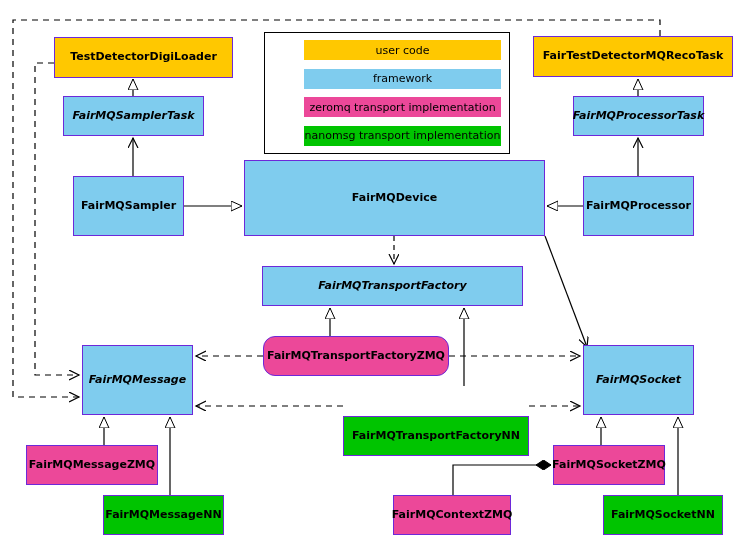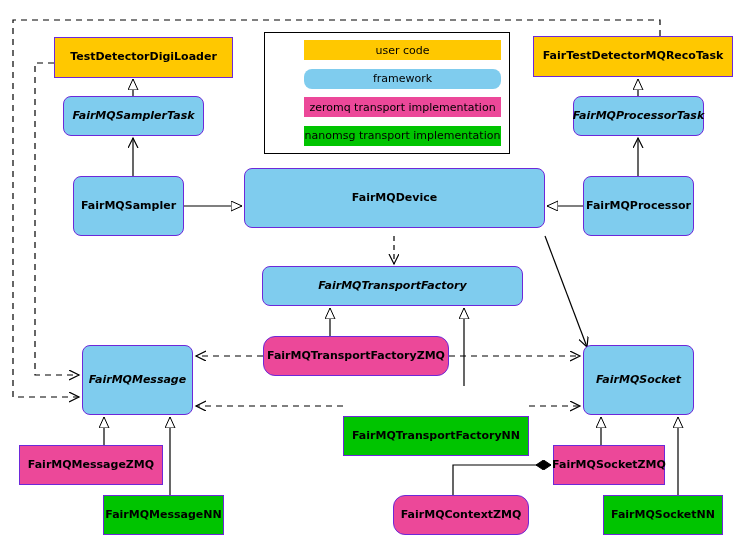--- a/index.html
+++ b/index.html
@@ -3,21 +3,21 @@
 <meta charset="utf-8">
 <style>
   html,body{margin:0;padding:0;background:#ffffff;}
   body{width:748px;height:549px;font-family:"DejaVu Sans",sans-serif;}
   #diagram{position:relative;width:748px;height:549px;overflow:hidden;}
   svg#edges{position:absolute;left:0;top:0;width:748px;height:549px;}
   .node{position:absolute;box-sizing:border-box;border:1px solid #6d28d9;
         display:flex;align-items:center;justify-content:center;text-align:center;
         font-size:11px;font-weight:bold;color:#000;line-height:1.15;padding:1px 3px;}
   .usercode{background:#FFC800;}
-  .framework{background:#7FCCEE;border-radius:8px;}
+  .framework{background:#7FCCEE;}
   .zmq{background:#ec4899;}
   .nn{background:#00C400;}
   .abstract{font-style:italic;}
   #legend{position:absolute;left:264px;top:32px;width:246px;height:122px;
           background:#fff;border:1px solid #000;box-sizing:border-box;
           padding:7px 8px;display:flex;flex-direction:column;justify-content:space-between;}
   .legend-row{height:20px;display:flex;align-items:center;justify-content:center;
               font-size:11px;font-weight:normal;color:#000;margin-left:31px;}
 </style>
 </head>
@@ -84,28 +84,28 @@
   <div id="legend">
     <div class="legend-row usercode">user code</div>
     <div class="legend-row framework">framework</div>
     <div class="legend-row zmq">zeromq transport implementation</div>
     <div class="legend-row nn">nanomsg transport implementation</div>
   </div>
 
   <div class="node usercode" style="left: 54px; top: 37px; width: 179px; height: 41px;">TestDetectorDigiLoader</div>
   <div class="node framework abstract" style="left: 63px; top: 96px; width: 141px; height: 40px;">FairMQSamplerTask</div>
   <div class="node framework" style="left: 73px; top: 176px; width: 111px; height: 60px;">FairMQSampler</div>
-  <div class="node framework" style="left: 244px; top: 168px; width: 301px; height: 60px;">FairMQDevice</div>
+  <div class="node framework" style="left: 244px; top: 160px; width: 301px; height: 76px;">FairMQDevice</div>
   <div class="node framework" style="left: 583px; top: 176px; width: 111px; height: 60px;">FairMQProcessor</div>
   <div class="node framework abstract" style="left: 573px; top: 96px; width: 131px; height: 40px;">FairMQProcessorTask</div>
   <div class="node usercode" style="left: 533px; top: 36px; width: 200px; height: 41px;">FairTestDetectorMQRecoTask</div>
   <div class="node framework abstract" style="left: 262px; top: 266px; width: 261px; height: 40px;">FairMQTransportFactory</div>
   <div class="node zmq" style="left: 263px; top: 336px; width: 186px; height: 40px; border-radius: 12px;">FairMQTransportFactoryZMQ</div>
   <div class="node nn" style="left: 343px; top: 386px; width: 186px; height: 40px; margin-top: 30px;">FairMQTransportFactoryNN</div>
   <div class="node framework abstract" style="left: 82px; top: 345px; width: 111px; height: 70px;">FairMQMessage</div>
-  <div class="node zmq" style="left: 19px; top: 445px; width: 144px; height: 40px;">FairMQMessageZMQ</div>
+  <div class="node zmq" style="left: 26px; top: 445px; width: 132px; height: 40px;">FairMQMessageZMQ</div>
   <div class="node nn" style="left: 103px; top: 495px; width: 121px; height: 40px;">FairMQMessageNN</div>
   <div class="node framework abstract" style="left: 583px; top: 345px; width: 111px; height: 70px;">FairMQSocket</div>
   <div class="node zmq" style="left: 553px; top: 445px; width: 112px; height: 40px;">FairMQSocketZMQ</div>
   <div class="node nn" style="left: 603px; top: 495px; width: 120px; height: 40px;">FairMQSocketNN</div>
-  <div class="node zmq" style="left: 393px; top: 495px; width: 136px; height: 40px; border-radius: 12px;">FairMQContextZMQ</div>
+  <div class="node zmq" style="left: 393px; top: 495px; width: 118px; height: 40px;">FairMQContextZMQ</div>
 
 </div>
 
 </body></html>

